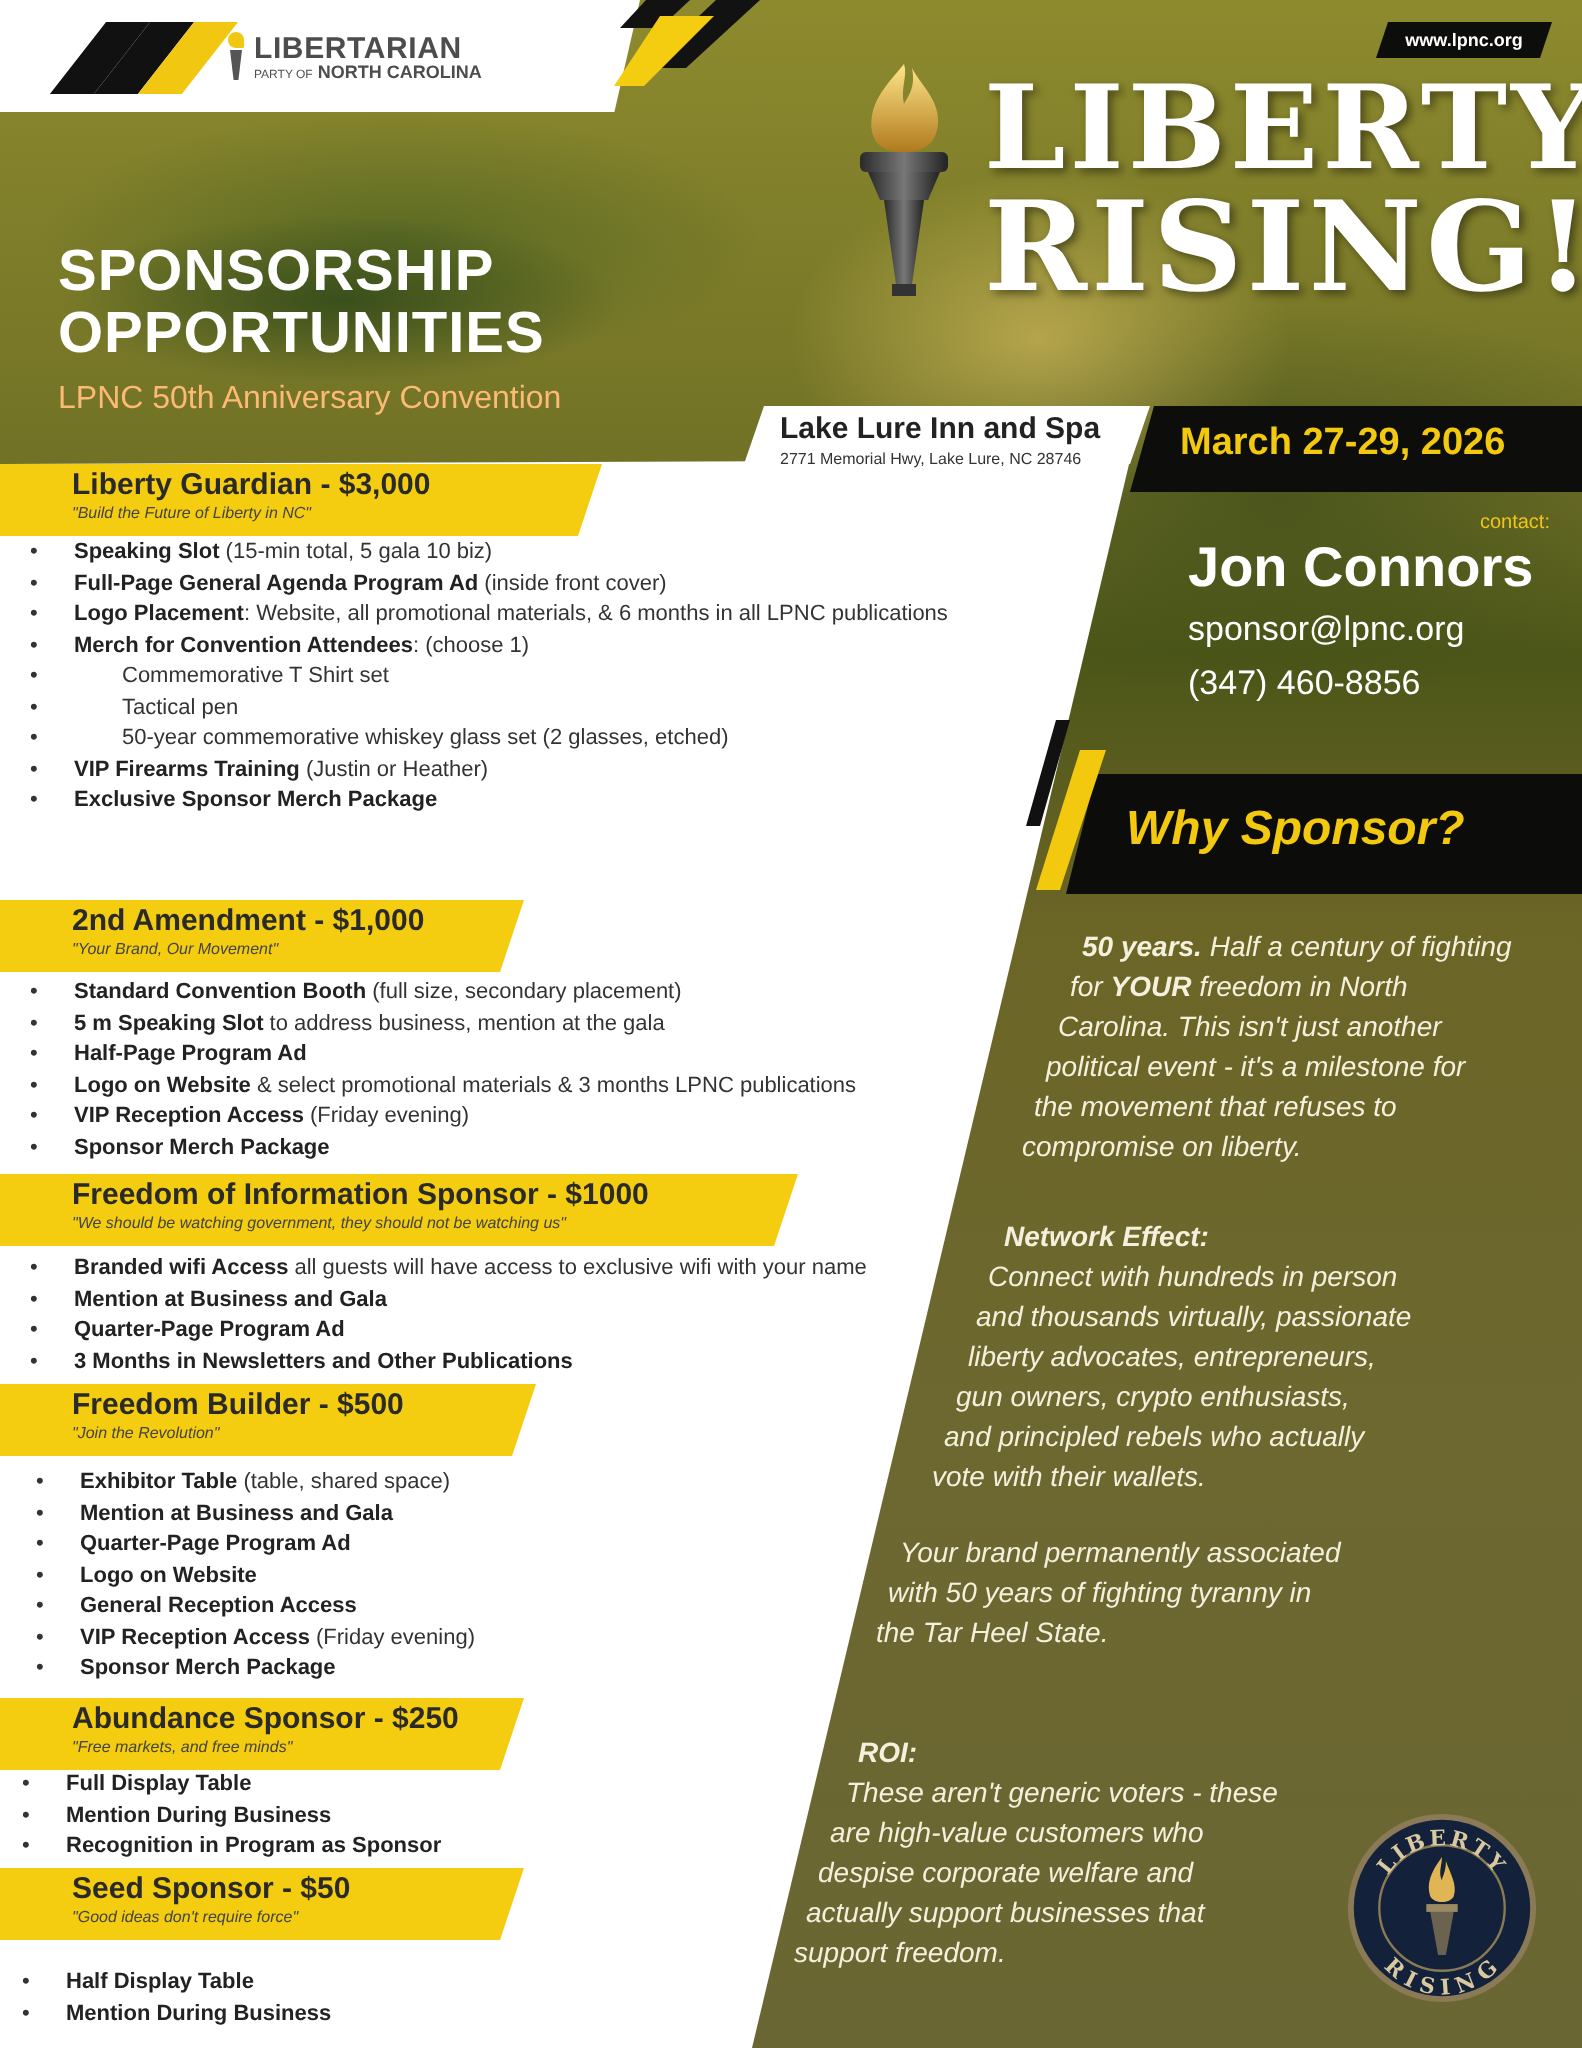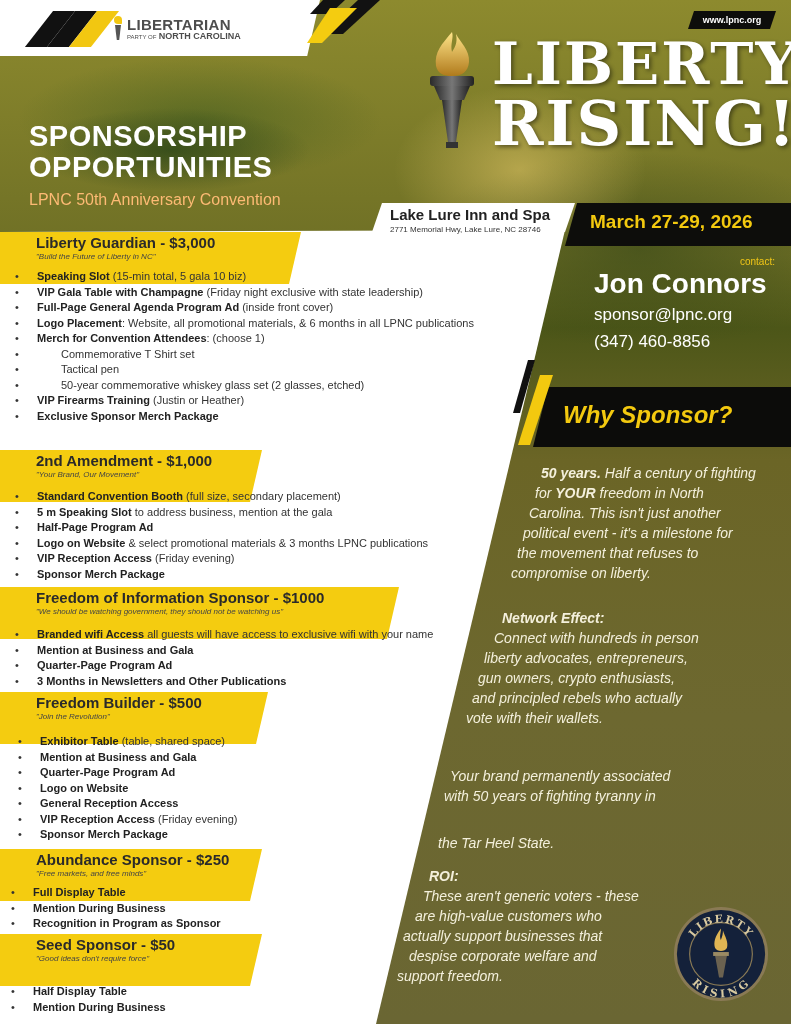--- a/index.html
+++ b/index.html
@@ -94,21 +94,21 @@
 
   .contact-label { position: absolute; right: 16px; top: 256px; font-size: 10px; color: #f1c617; }
   .contact-name { position: absolute; left: 594px; top: 268px; font-size: 28px; font-weight: bold; color: #fff; }
   .contact-email { position: absolute; left: 594px; top: 305px; font-size: 17px; color: #fff; }
   .contact-phone { position: absolute; left: 594px; top: 332px; font-size: 17px; color: #fff; }
 
   .why-title { position: absolute; left: 563px; top: 401px; font-size: 24px; font-weight: bold; font-style: italic; color: #f3c90f; }
 
   
   .tier-banner {
-    position: absolute; left: 0; height: 52px; background: #f4cc10;
+    position: absolute; left: 0; height: 36px; background: #f4cc10;
     clip-path: polygon(0 0, 100% 0, calc(100% - 12px) 100%, 0 100%);
     padding-left: 36px;
   }
   .tier-title { font-size: 15px; font-weight: bold; color: #2a2a2a; line-height: 18px; padding-top: 2px; display: block; }
   .tier-quote { font-size: 8px; font-style: italic; color: #444; display: block; }
   .tier-list { position: absolute; left: 15px; list-style: none; }
   .tier-list li { font-size: 11px; color: #333; line-height: 15.5px; position: relative; padding-left: 22px; white-space: nowrap; }
   .tier-list li::before { content: "•"; position: absolute; left: 0; top: 0; color: #333; }
   .tier-list li.sub { padding-left: 46px; }
   .tier-list li b { color: #222; }
@@ -192,21 +192,20 @@
 
 <div class="why-title">Why Sponsor?</div>
 
 <div id="tiers">
     <div class="tier-banner" style="top: 232px; width: 301px;">
       <span class="tier-title">Liberty Guardian - $3,000</span>
       <span class="tier-quote">"Build the Future of Liberty in NC"</span>
     </div>
     <ul class="tier-list" style="top: 269px;">
       <li><b>Speaking Slot</b><span> (15-min total, 5 gala 10 biz)</span></li>
-      <li><b>VIP Gala Table with Champagne</b><span> (Friday night exclusive with state leadership)</span></li>
       <li><b>Full-Page General Agenda Program Ad</b><span> (inside front cover)</span></li>
       <li><b>Logo Placement</b><span>: Website, all promotional materials, &amp; 6 months in all LPNC publications</span></li>
       <li><b>Merch for Convention Attendees</b><span>: (choose 1)</span></li>
       <li class="sub"><b></b><span>Commemorative T Shirt set</span></li>
       <li class="sub"><b></b><span>Tactical pen</span></li>
       <li class="sub"><b></b><span>50-year commemorative whiskey glass set (2 glasses, etched)</span></li>
       <li><b>VIP Firearms Training</b><span> (Justin or Heather)</span></li>
       <li><b>Exclusive Sponsor Merch Package</b><span></span></li>
     </ul>
     <div class="tier-banner" style="top: 450px; width: 262px;">
@@ -268,36 +267,37 @@
       <span class="why-line" style="margin-left: 541px;"><b>50 years.</b><span> Half a century of fighting</span></span>
       <span class="why-line" style="margin-left: 535px;"><span>for <b>YOUR</b> freedom in North</span></span>
       <span class="why-line" style="margin-left: 529px;"><span>Carolina. This isn't just another</span></span>
       <span class="why-line" style="margin-left: 523px;"><span>political event - it's a milestone for</span></span>
       <span class="why-line" style="margin-left: 517px;"><span>the movement that refuses to</span></span>
       <span class="why-line" style="margin-left: 511px;"><span>compromise on liberty.</span></span>
     </div>
     <div class="why-block" style="top: 608px; left: 0px;">
       <span class="hd why-line" style="margin-left: 502px;">Network Effect:</span>
       <span class="why-line" style="margin-left: 494px;"><span>Connect with hundreds in person</span></span>
+      <span class="why-line" style="margin-left: 488px;"><span>and thousands virtually, passionate</span></span>
       <span class="why-line" style="margin-left: 484px;"><span>liberty advocates, entrepreneurs,</span></span>
       <span class="why-line" style="margin-left: 478px;"><span>gun owners, crypto enthusiasts,</span></span>
       <span class="why-line" style="margin-left: 472px;"><span>and principled rebels who actually</span></span>
       <span class="why-line" style="margin-left: 466px;"><span>vote with their wallets.</span></span>
     </div>
     <div class="why-block" style="top: 766px; left: 0px;">
       <span class="why-line" style="margin-left: 450px;"><span>Your brand permanently associated</span></span>
       <span class="why-line" style="margin-left: 444px;"><span>with 50 years of fighting tyranny in</span></span>
-      <span class="why-line" style="margin-left: 438px; margin-top: 27px;"><span>the Tar Heel State.</span></span>
+      <span class="why-line" style="margin-left: 438px;"><span>the Tar Heel State.</span></span>
     </div>
     <div class="why-block" style="top: 866px; left: 0px;">
       <span class="hd why-line" style="margin-left: 429px;">ROI:</span>
       <span class="why-line" style="margin-left: 423px;"><span>These aren't generic voters - these</span></span>
       <span class="why-line" style="margin-left: 415px;"><span>are high-value customers who</span></span>
+      <span class="why-line" style="margin-left: 409px;"><span>despise corporate welfare and</span></span>
       <span class="why-line" style="margin-left: 403px;"><span>actually support businesses that</span></span>
-      <span class="why-line" style="margin-left: 409px;"><span>despise corporate welfare and</span></span>
       <span class="why-line" style="margin-left: 397px;"><span>support freedom.</span></span>
     </div>
   </div>
 
 <svg class="badge" viewBox="0 0 100 100">
   <defs>
     <path id="arcTop" d="M18 50 A32 32 0 0 1 82 50"></path>
     <path id="arcBot" d="M20 56 A30 30 0 0 0 80 56"></path>
   </defs>
   <circle cx="50" cy="50" r="48" fill="#8a7a55"></circle>

